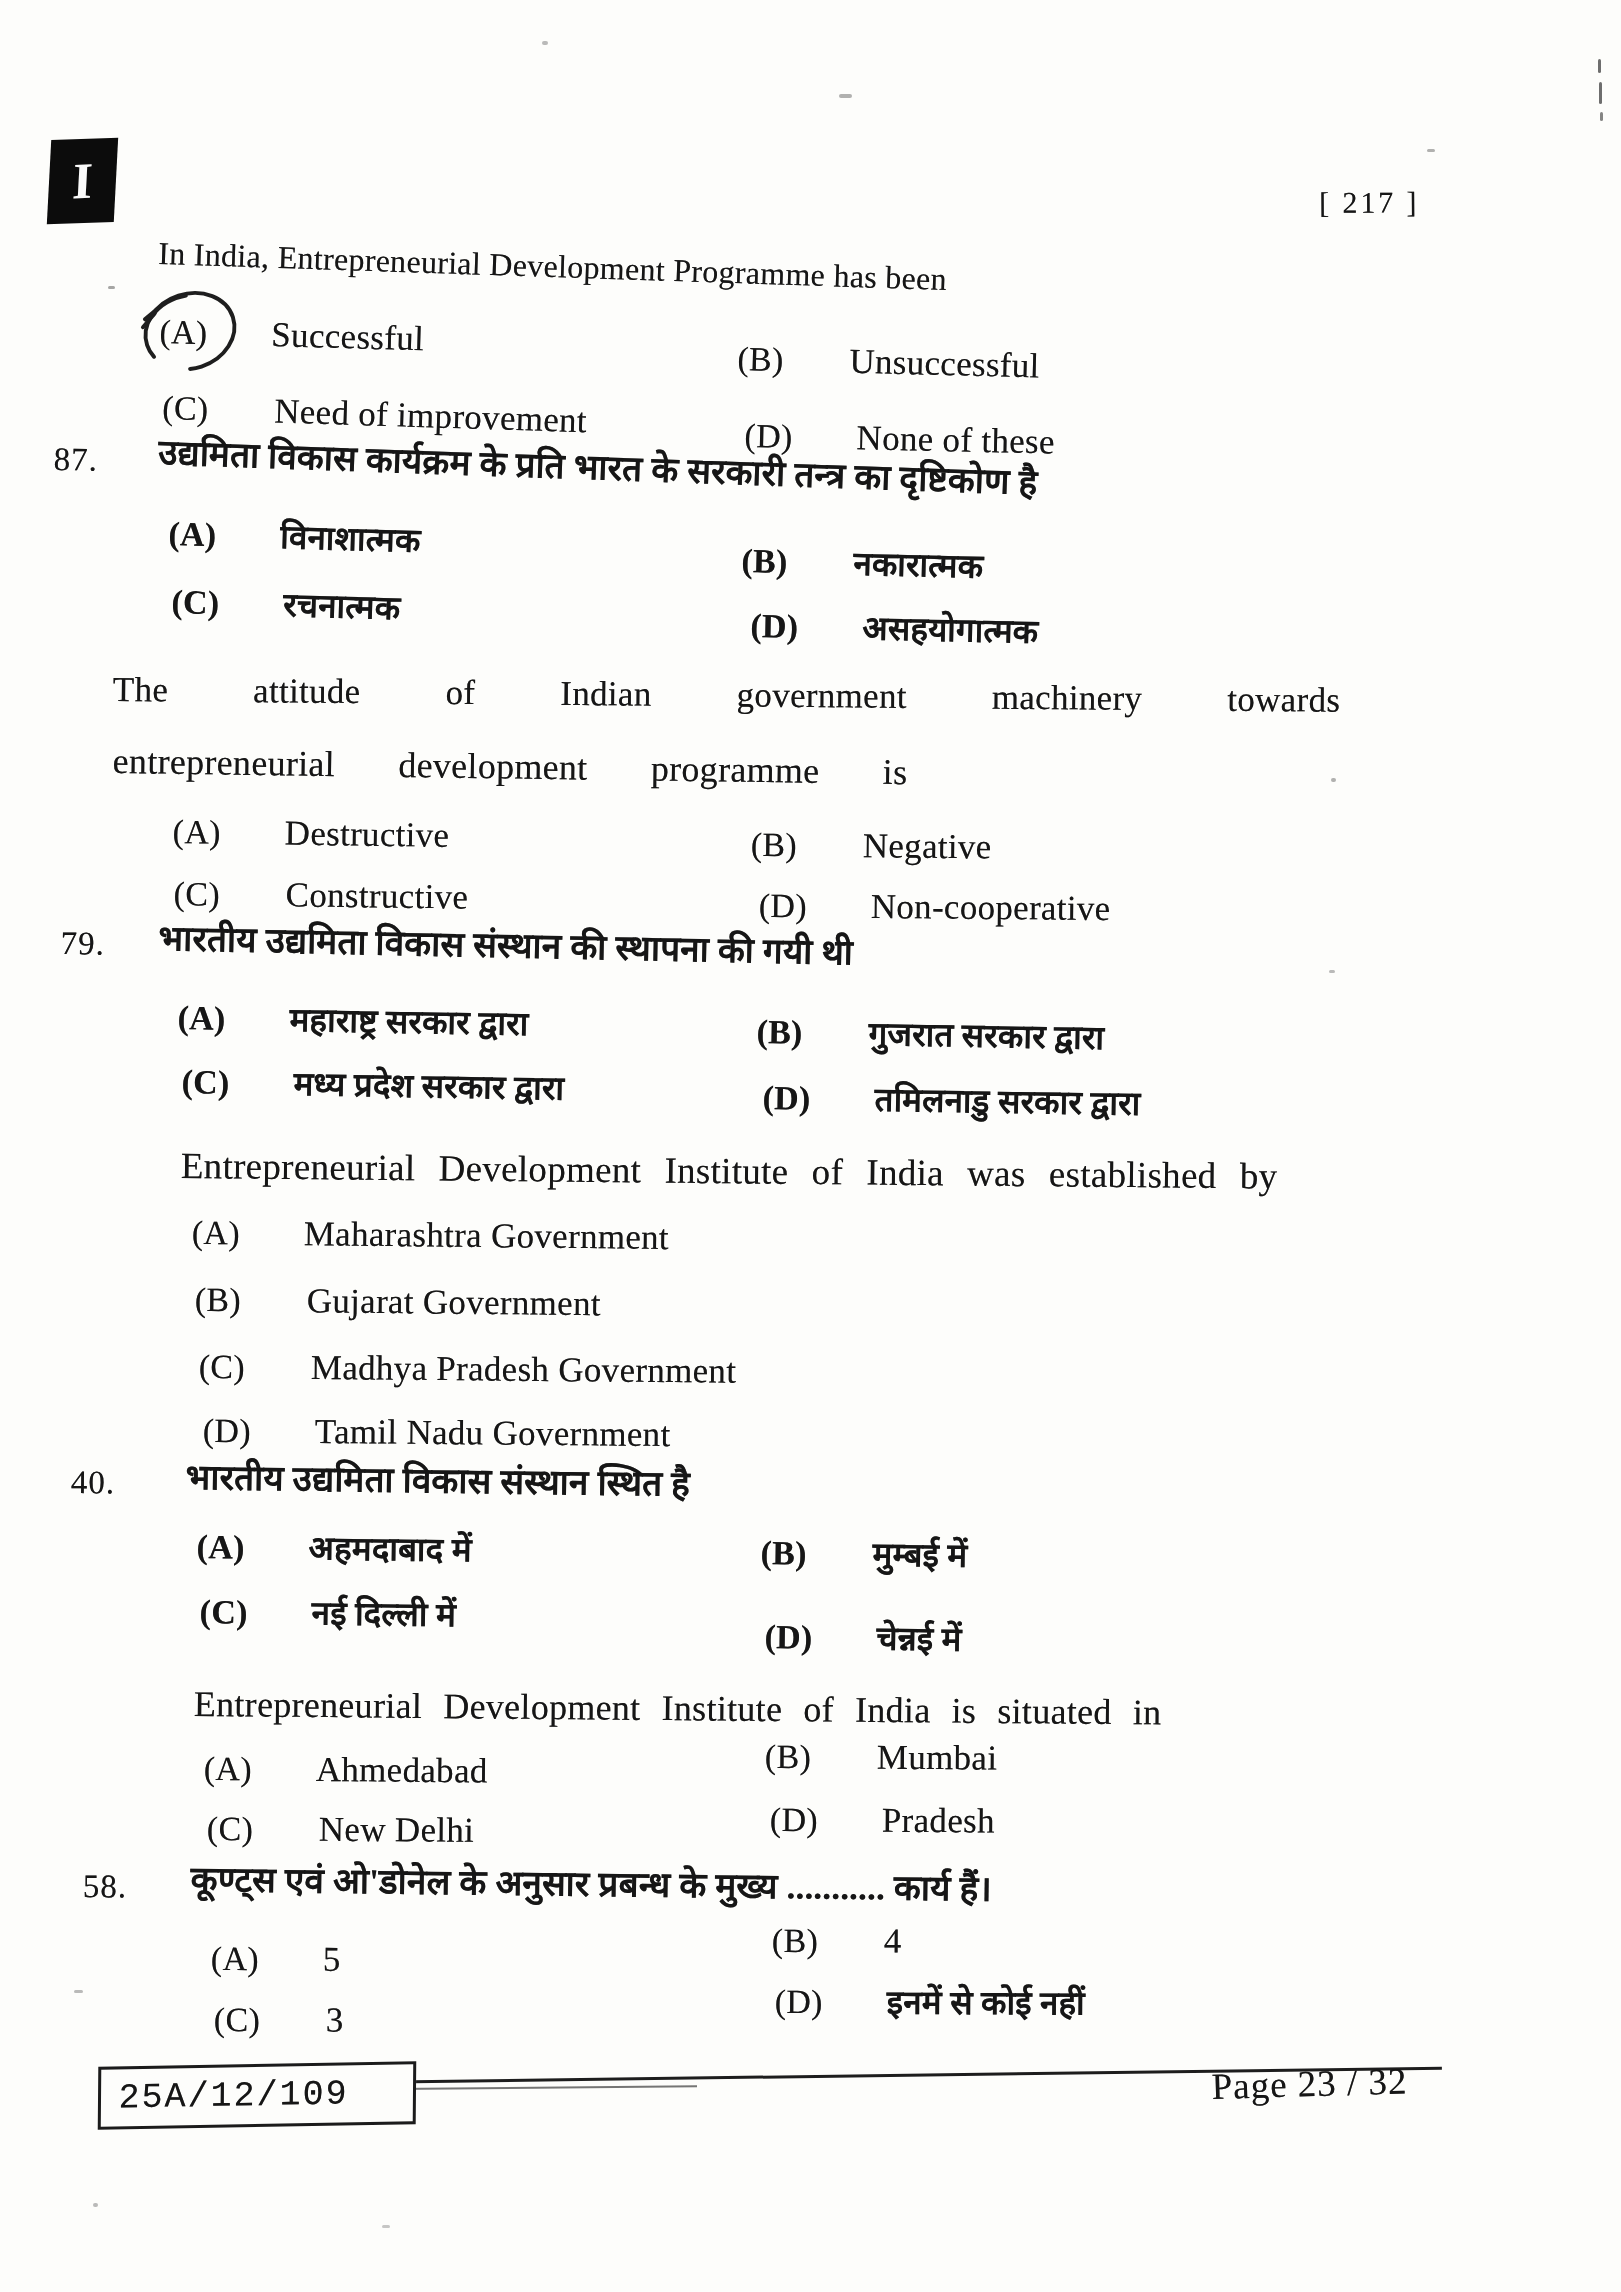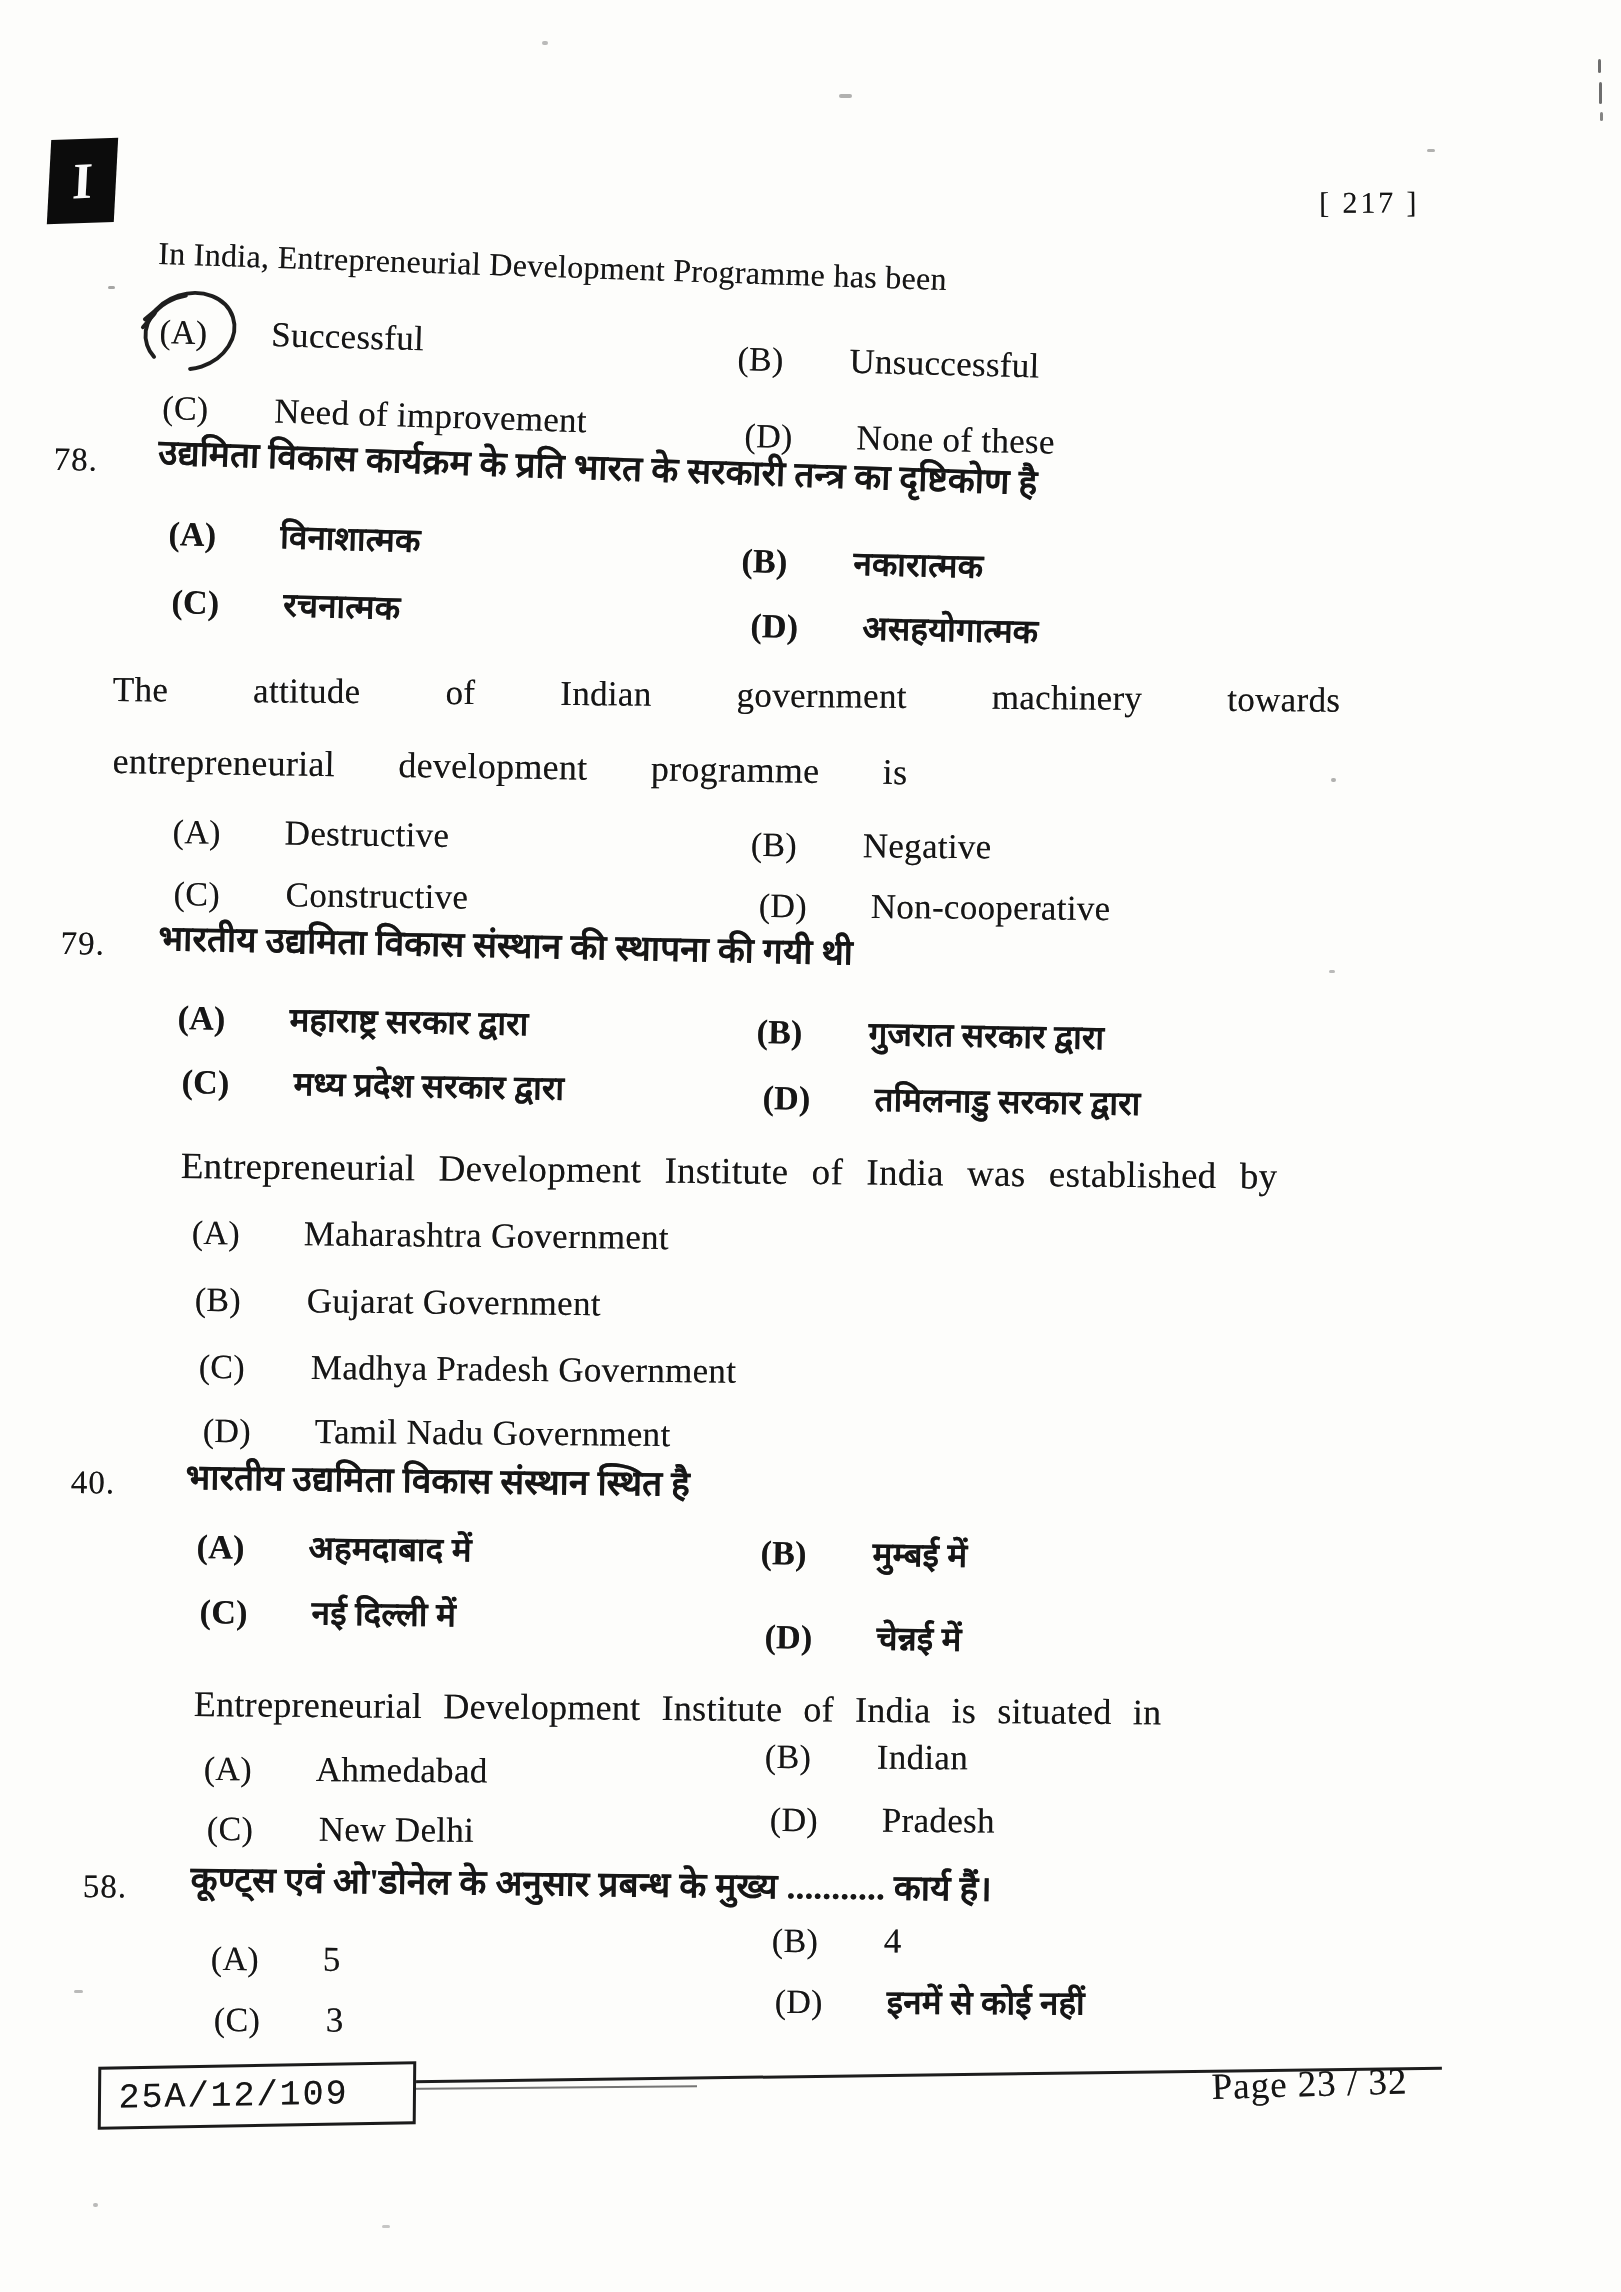--- a/index.html
+++ b/index.html
@@ -85,21 +85,21 @@
   <div class="abs ink en optrow" style="left:745px;top:416px;--rot:1.2deg">
     <span class="lbl">(D)</span><span>None of these</span>
   </div>
 
   <svg id="circleA" viewBox="0 0 112 102">
     <ellipse cx="56" cy="46" rx="46" ry="38" fill="none" stroke="#1e1e1e" stroke-width="4" stroke-linecap="round" stroke-dasharray="225 40" stroke-dashoffset="-118" transform="rotate(-18 56 46)"></ellipse>
     <path d="M18 30 Q30 14 52 10" fill="none" stroke="#1e1e1e" stroke-width="3.5" stroke-linecap="round"></path>
     <path d="M8 42 L20 28 M10 34 L22 24" stroke="#1e1e1e" stroke-width="4" stroke-linecap="round"></path>
   </svg>
 
-  <div class="abs ink qnum" style="left:54px;top:441px;--rot:1deg">78.</div>
+  <div class="abs ink qnum" style="left:54px;top:441px;--rot:1deg">87.</div>
   <div class="abs ink hi" style="left:159px;top:433px;--rot:2deg">उद्यमिता विकास कार्यक्रम के प्रति भारत के सरकारी तन्त्र का दृष्टिकोण है</div>
 
   <div class="abs ink hi optrow" style="left:169px;top:514px;font-size:33px;--rot:1.6deg">
     <span class="lbl">(A)</span><span>विनाशात्मक</span>
   </div>
   <div class="abs ink hi optrow" style="left:742px;top:541px;font-size:33px;--rot:1.4deg">
     <span class="lbl">(B)</span><span>नकारात्मक</span>
   </div>
   <div class="abs ink hi optrow" style="left:172px;top:582px;font-size:33px;--rot:1.6deg">
     <span class="lbl">(C)</span><span>रचनात्मक</span>
@@ -170,21 +170,21 @@
   <div class="abs ink hi optrow" style="left:765px;top:1617px;font-size:33px;--rot:.8deg">
     <span class="lbl">(D)</span><span>चेन्नई में</span>
   </div>
 
   <div class="abs ink en justify4" style="left:194px;top:1684px;font-size:36px;--rot:.5deg">Entrepreneurial Development Institute of India is situated in</div>
 
   <div class="abs ink en optrow" style="left:204px;top:1749px;--rot:.5deg">
     <span class="lbl">(A)</span><span>Ahmedabad</span>
   </div>
   <div class="abs ink en optrow" style="left:765px;top:1737px;--rot:.4deg">
-    <span class="lbl">(B)</span><span>Indian</span>
+    <span class="lbl">(B)</span><span>Mumbai</span>
   </div>
   <div class="abs ink en optrow" style="left:207px;top:1809px;--rot:.4deg">
     <span class="lbl">(C)</span><span>New Delhi</span>
   </div>
   <div class="abs ink en optrow" style="left:770px;top:1800px;--rot:.4deg">
     <span class="lbl">(D)</span><span>Pradesh</span>
   </div>
 
   <div class="abs ink qnum" style="left:83px;top:1868px;--rot:.5deg">58.</div>
   <div class="abs ink hi" style="left:191px;top:1860px;--rot:.7deg">कूण्ट्स एवं ओ'डोनेल के अनुसार प्रबन्ध के मुख्य ........... कार्य हैं।</div>

